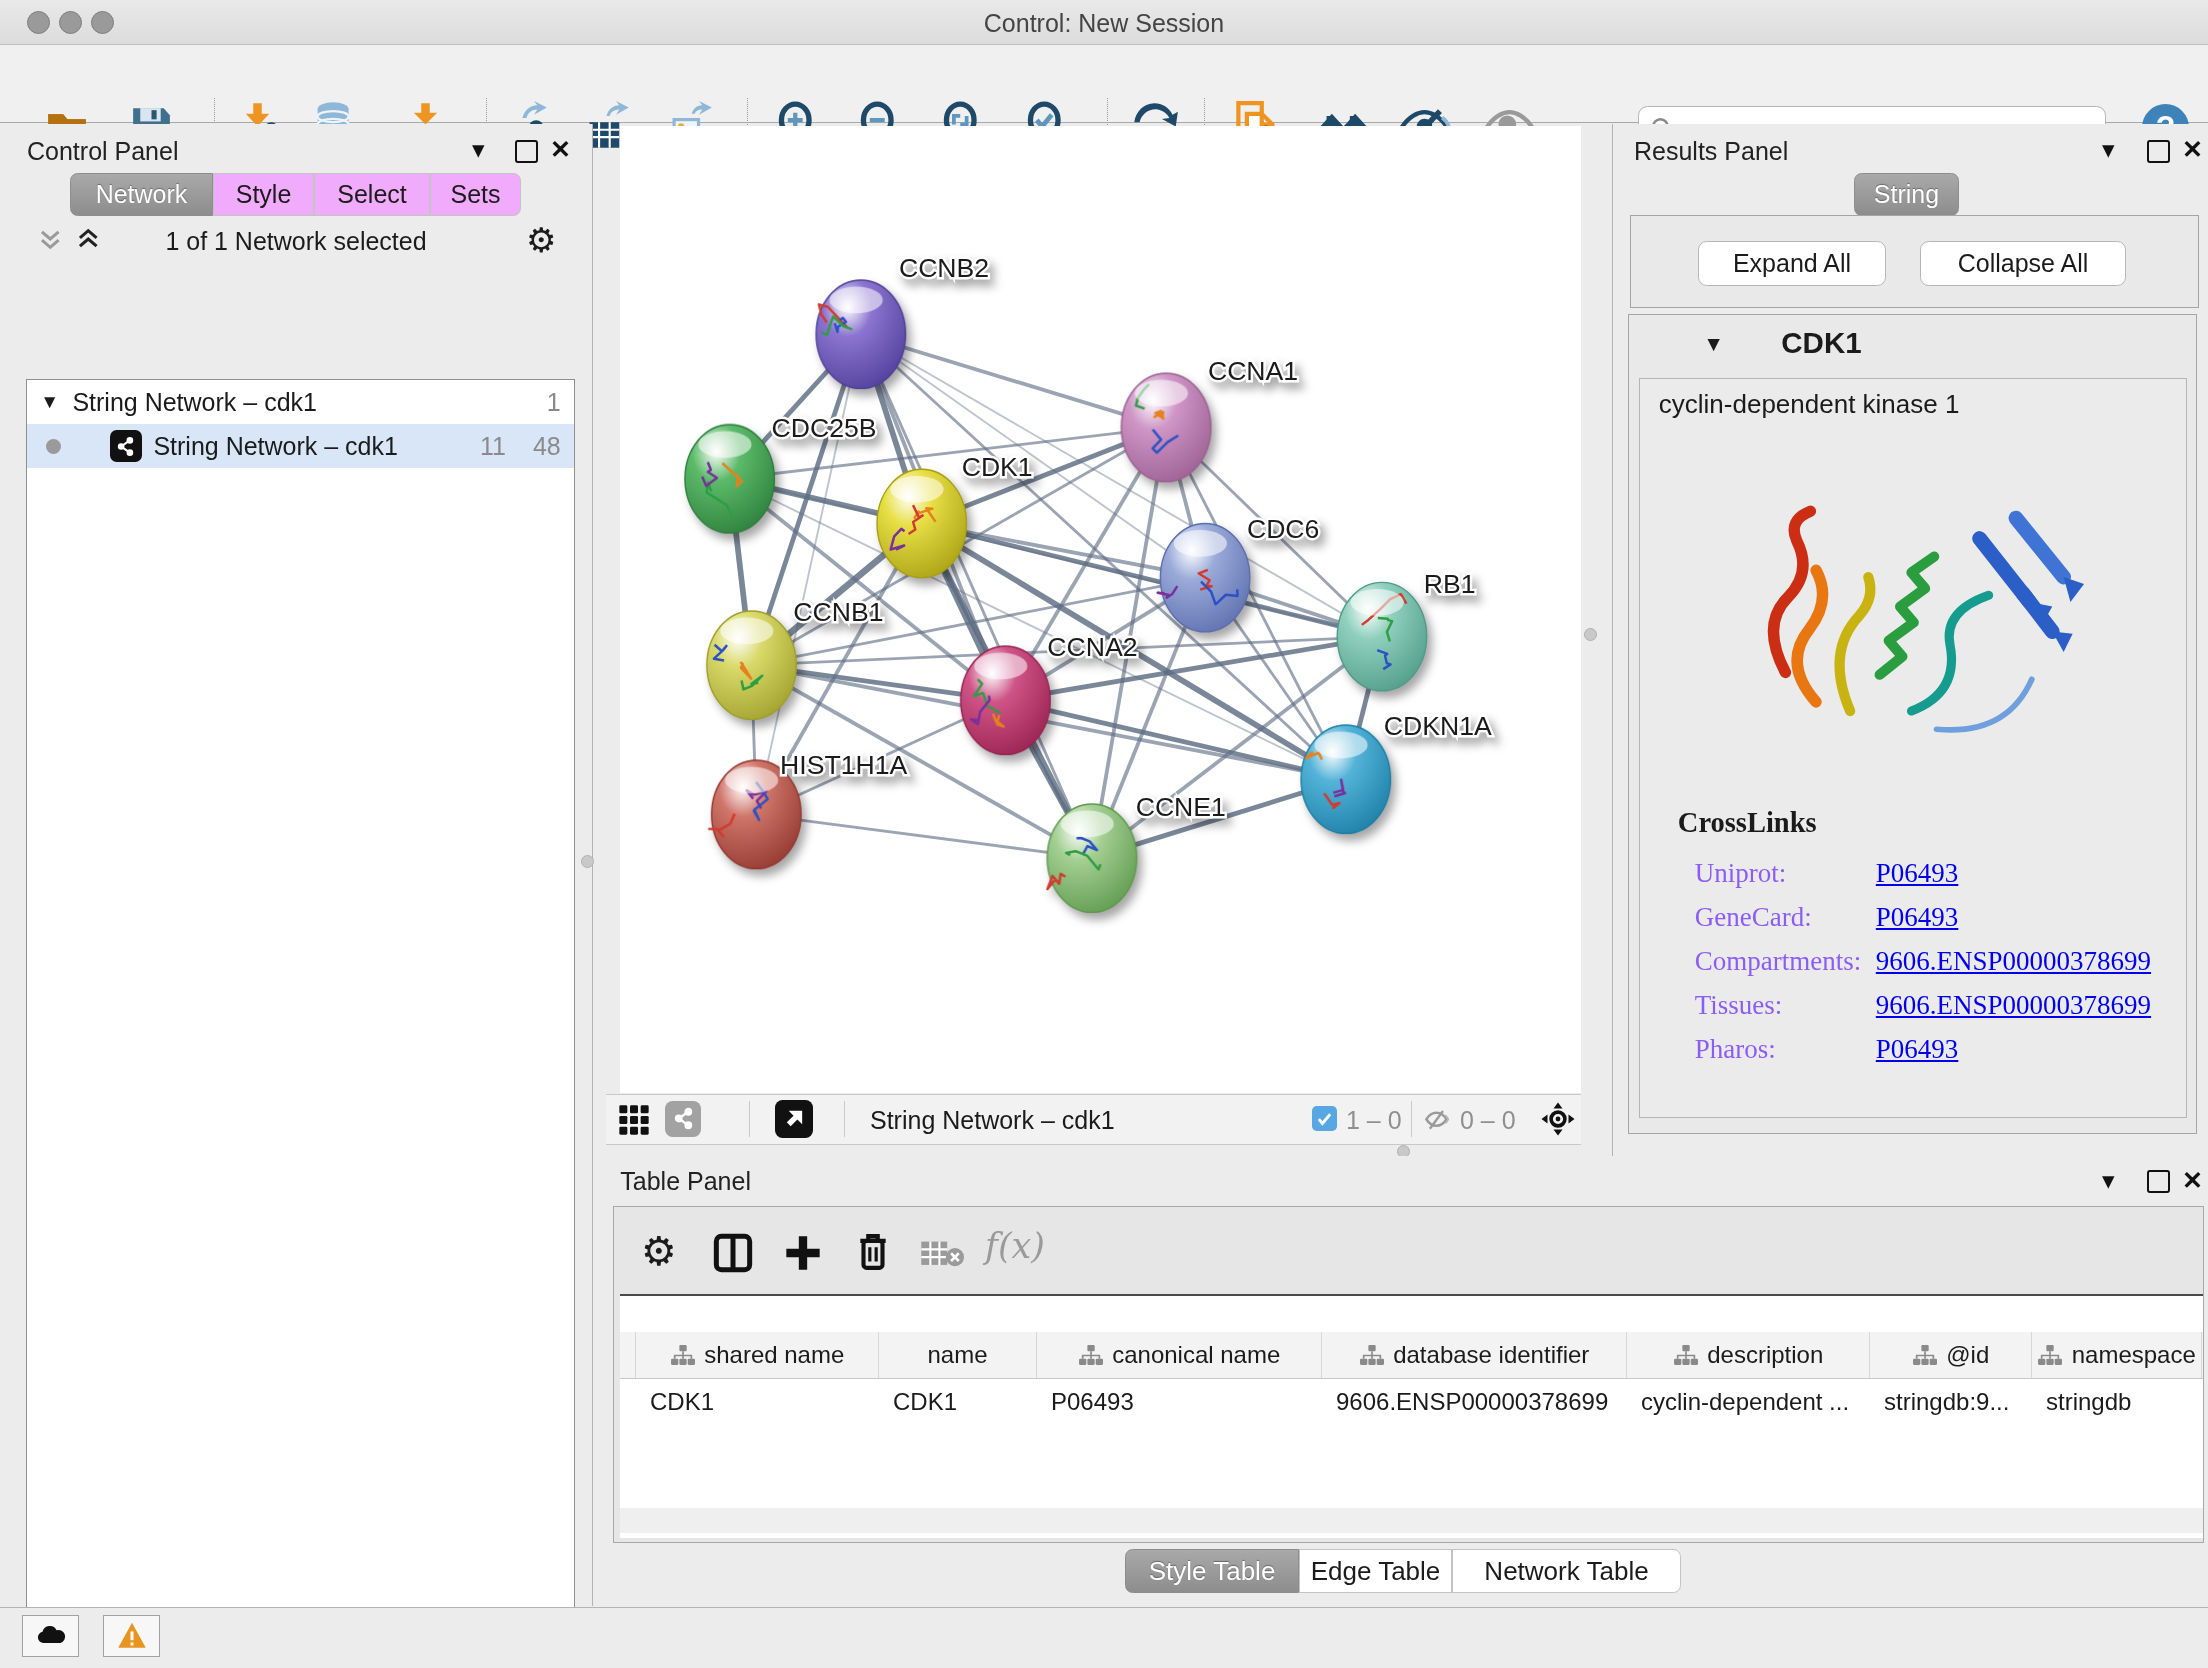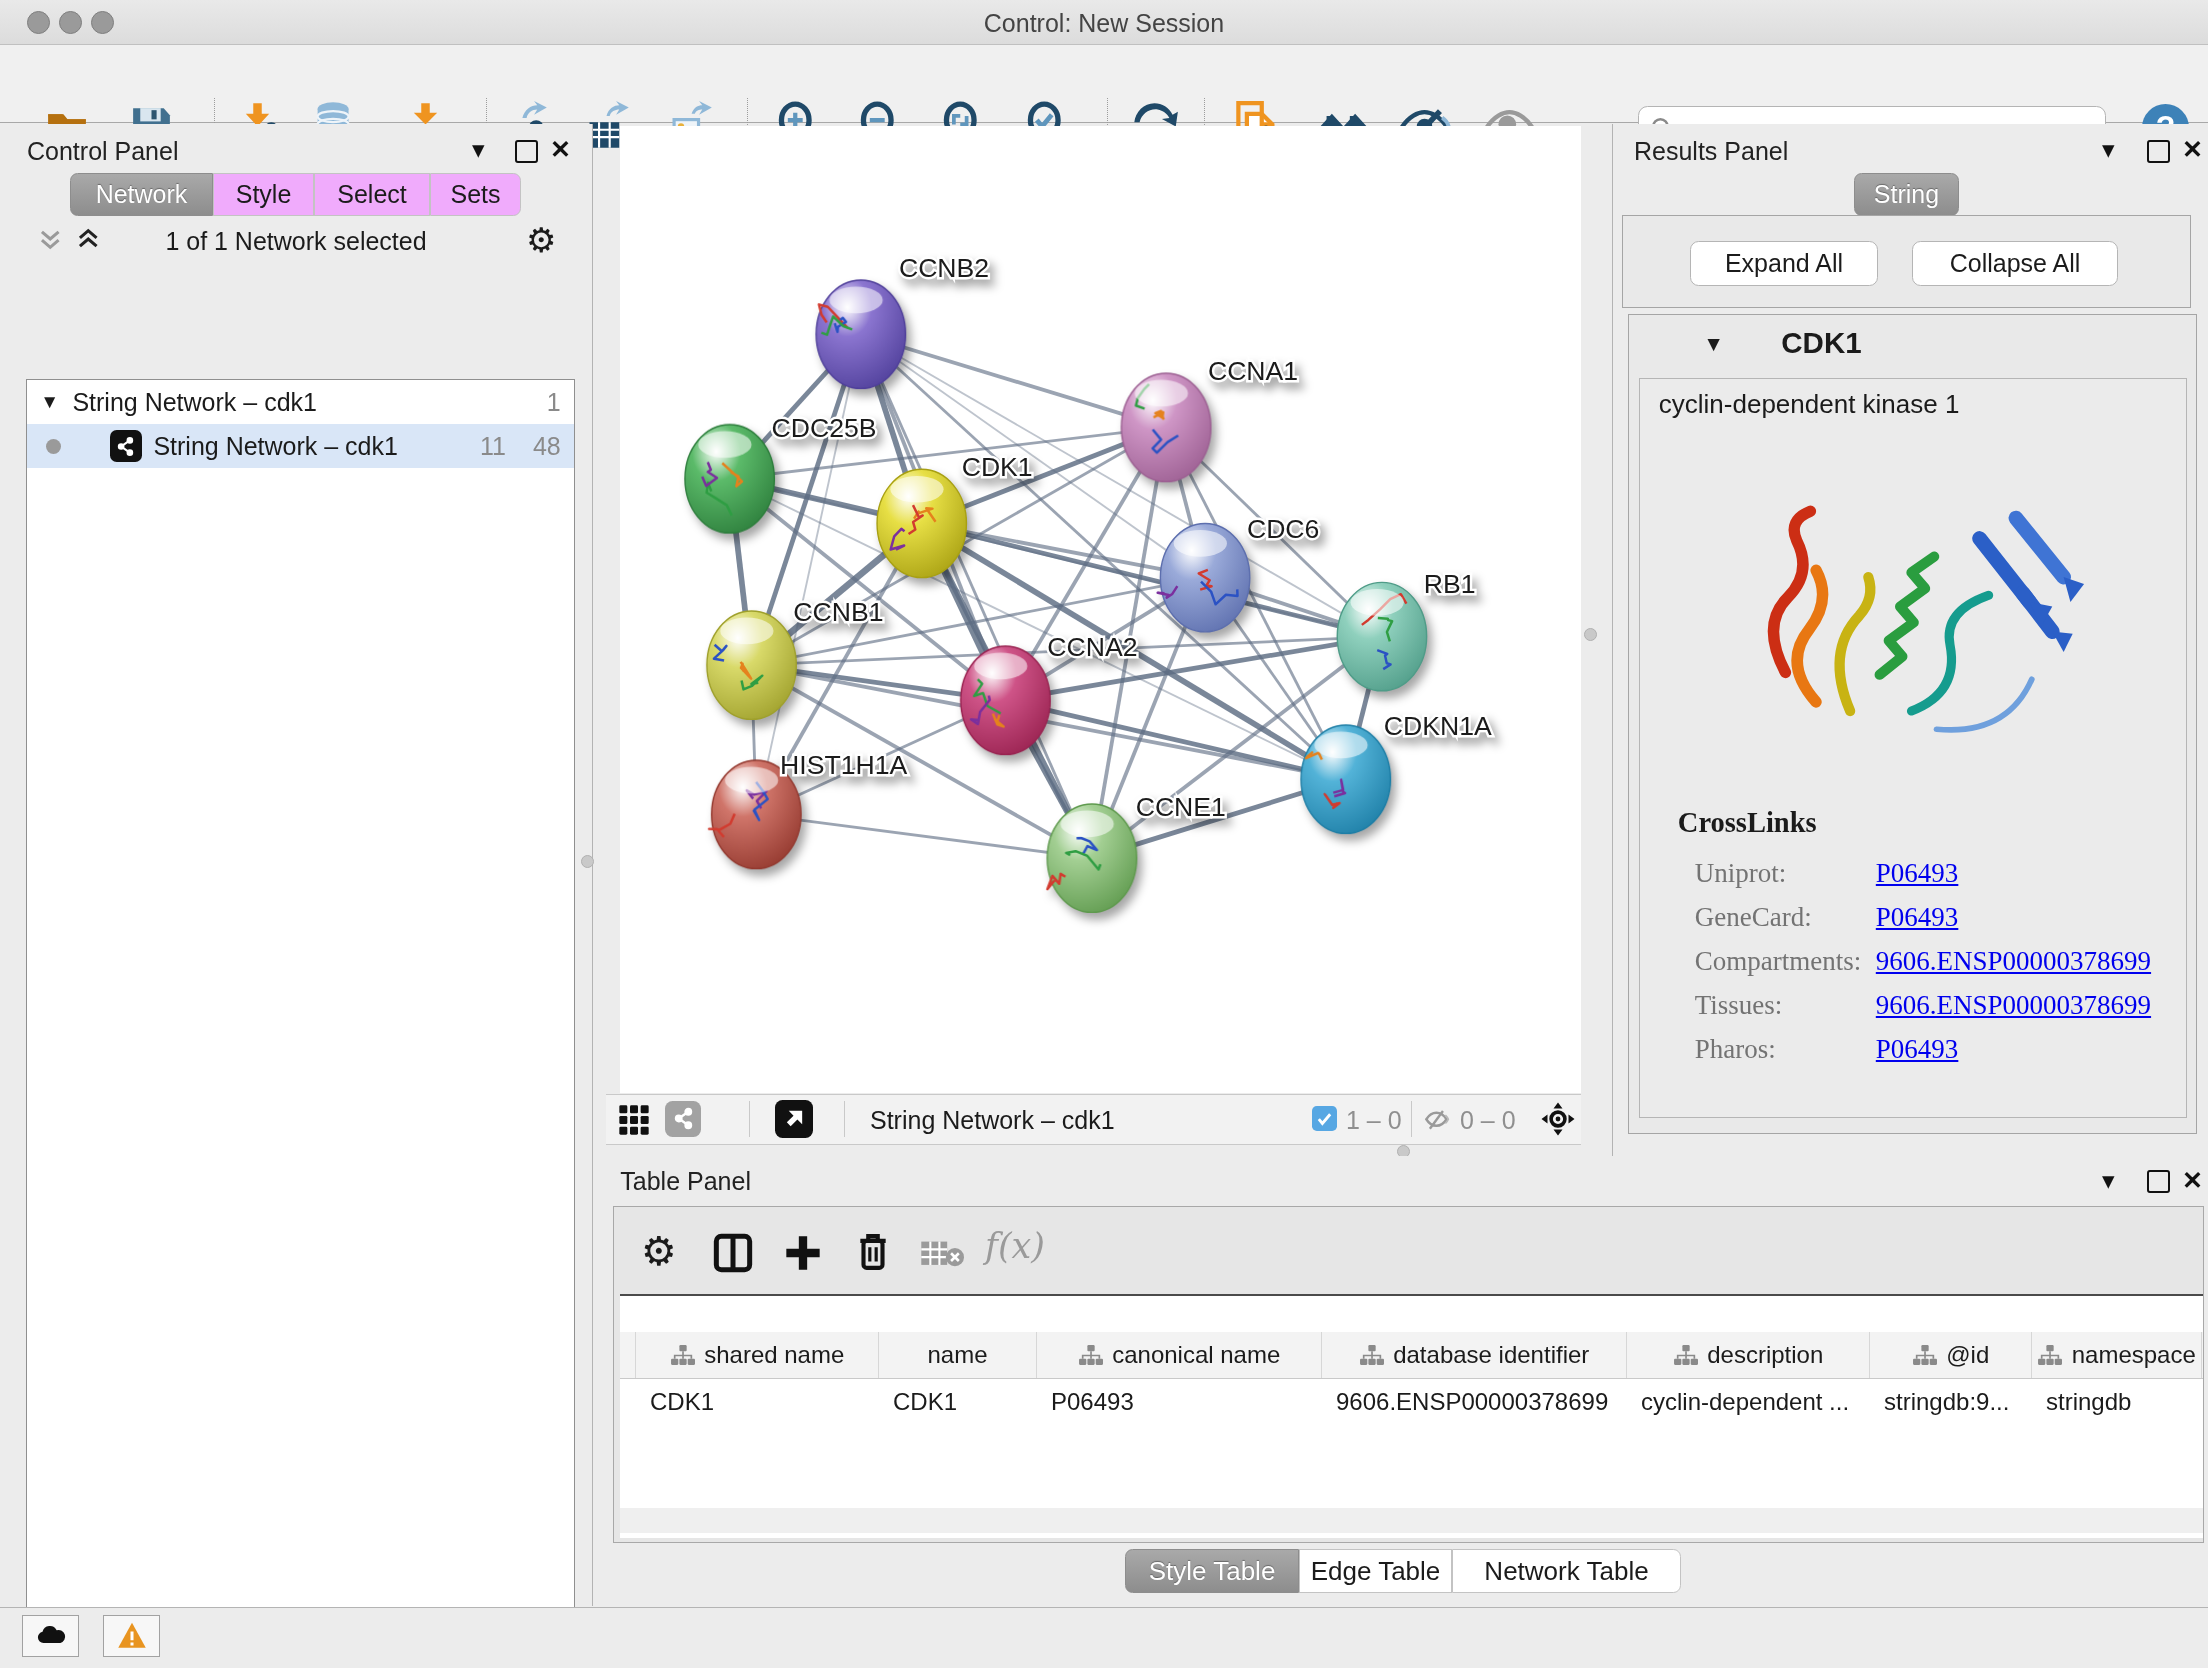--- a/index.html
+++ b/index.html
@@ -38,21 +38,21 @@
            border-top:1px solid #c9c9c9;border-bottom:1px solid #c9c9c9;}
   .nbsep{top:5.7px;height:36px;border-left:1px solid #c9c9c9;width:0;}
   .dot-handle{width:11.4px;height:11.4px;border-radius:50%;background:#c9c9c9;border:1px solid #b0b0b0;}
   
   #rp-border{left:1612px;top:124px;width:0;height:1032px;border-left:1.9px solid #b3b3b3;}
   .rp-box{background:#e9e9e9;border:1.9px solid #a5a5a5;}
   .btn{background:#fff;border:1px solid #b5b5b5;border-radius:8.6px;display:flex;align-items:center;
        justify-content:center;font-size:25px;}
   .serif{font-family:"Liberation Serif",serif;}
   .xlink{color:#0000ee;text-decoration:underline;font-size:27px;}
-  .xlabel{font-size:27px;color:#737373;}
+  .xlabel{font-size:27px;color:#8b5cf6;}
   
   #tp-box{left:613px;top:1206px;width:1589px;height:335px;background:#e6e6e6;border:1px solid #a8a8a8;}
   #tbl{left:620px;top:1294px;width:1583px;height:242px;background:#fff;border-top:2.9px solid #4a4a4a;}
   .thead{display:flex;height:46px;background:#f3f3f3;border-bottom:1px solid #c9c9c9;margin-top:36px;}
   .th{display:flex;align-items:center;justify-content:center;gap:9.5px;font-size:24px;
       border-right:1px solid #d7d7d7;box-sizing:border-box;overflow:hidden;white-space:nowrap;}
   .trow{display:flex;height:46px;}
   .td{display:flex;align-items:center;font-size:24px;padding-left:15px;box-sizing:border-box;
       overflow:hidden;white-space:nowrap;}
   #hscroll-track{left:620px;top:1508px;width:1583px;height:25px;background:#efefef;}
@@ -556,21 +556,21 @@
 
 <div id="rp-border" class="abs"></div>
 <div class="abs" style="left:1614px;top:124px;width:594px;height:1032px;background:#ececec">
   <div class="abs panel-title" style="left:20px;top:13.3px">Results Panel</div>
   <div class="abs ph-ic" style="left:488px;top:11.4px">▾</div>
   <div class="abs" style="left:533px;top:16px;width:19px;height:19px;border:2.4px solid #111;border-radius:2.9px"></div>
   <div class="abs ph-ic" style="left:568px;top:11.4px;font-weight:bold">✕</div>
 
   <div class="abs tab sel" style="left:240px;top:49px;width:105px;border-radius:7.6px">String</div>
 
-  <div class="abs rp-box" style="left:8px;top:91px;width:567px;height:91px">
+  <div class="abs rp-box" style="left:16px;top:91px;width:567px;height:91px">
     <div class="btn abs" style="left:67px;top:25px;width:186px;height:43px">Expand All</div>
     <div class="btn abs" style="left:289px;top:25px;width:204px;height:43px">Collapse All</div>
   </div>
 
   <div class="abs rp-box" style="left:14.3px;top:190px;width:567px;height:818px">
     <div class="abs" style="left:74px;top:17px;font-size:21px">▼</div>
     <div class="abs" style="left:152px;top:11.4px;font-size:29.5px;font-weight:bold">CDK1</div>
     <div class="abs" style="left:9.5px;top:63px;width:546px;height:738px;background:#ebebeb;border:1px solid #b5b5b5">
       <div class="abs" style="left:19px;top:9.5px;font-size:26px">cyclin-dependent kinase 1</div>
       <div class="abs" style="left:105px;top:55px">

